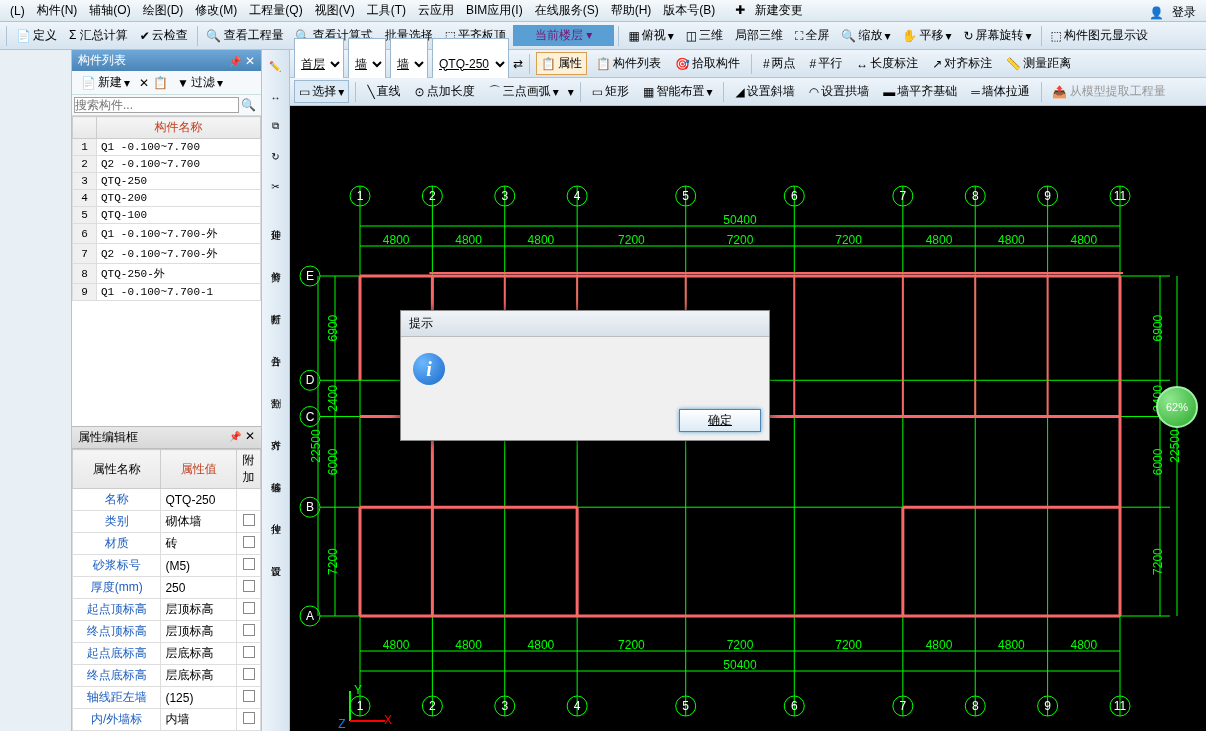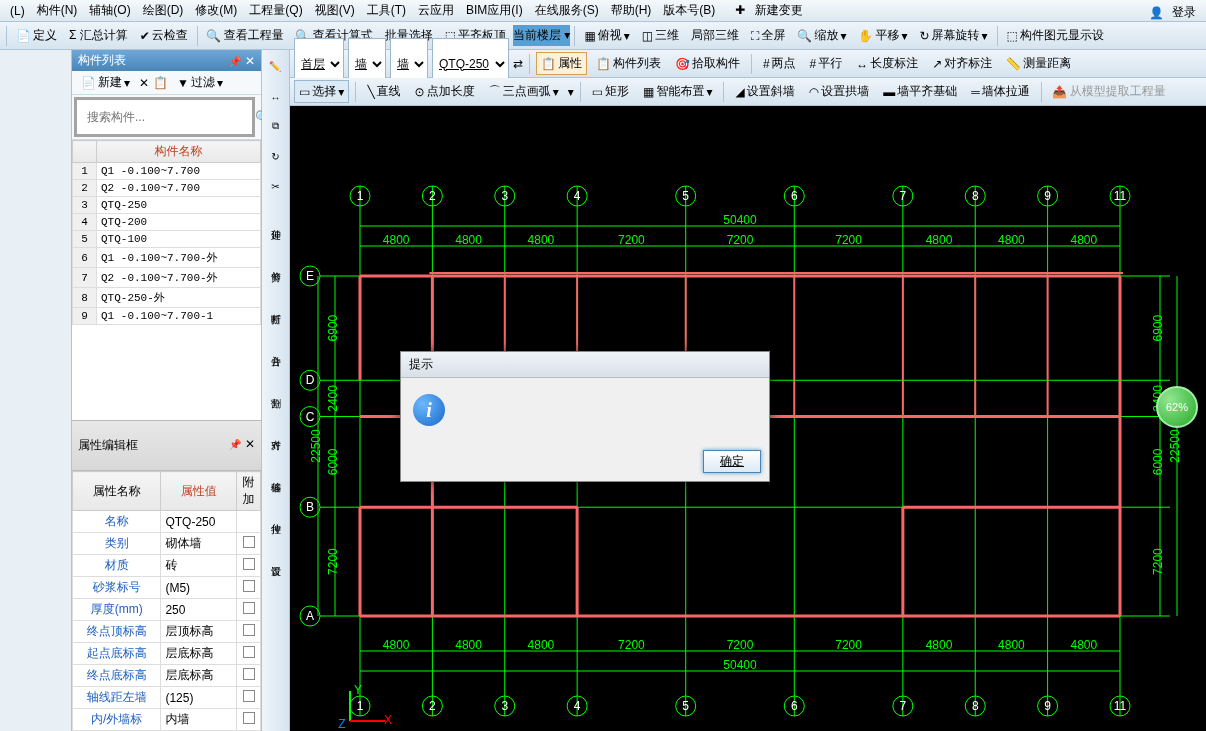--- a/index.html
+++ b/index.html
@@ -7,67 +7,67 @@
 
 .menubar { height: 22px; background: linear-gradient(#f5f9fc, #dce8f0); display: flex; align-items: center; padding: 0 4px; border-bottom: 1px solid #b0c4d6; }
 .menubar span { padding: 2px 6px; cursor: default; }
 .menubar .new-change { margin-left: 8px; }
 .login { position: absolute; right: 4px; top: 2px; display: flex; align-items: center; gap: 2px; }
 
 .toolbar1 { height: 28px; background: linear-gradient(#eef4fa, #d6e4ef); display: flex; align-items: center; padding: 0 4px; border-bottom: 1px solid #b0c4d6; gap: 2px; }
 .tb-btn { padding: 2px 4px; display: inline-flex; align-items: center; gap: 2px; cursor: pointer; border: 1px solid transparent; }
 .tb-btn.disabled { color: #999; }
 .sep { width: 1px; height: 20px; background: #b0c4d6; margin: 0 2px; }
-.active-layer { background: #5a9fd4; color: #000000; padding: 2px 0; }
+.active-layer { background: #5a9fd4; color: #701a75; padding: 2px 22px; }
 
 .main { display: flex; height: calc(100% - 50px); }
 .left-narrow { width: 72px; background: #e8f0f5; border-right: 1px solid #b0c4d6; }
 
 .side { width: 190px; display: flex; flex-direction: column; background: #f5f9fc; border-right: 1px solid #b0c4d6; }
 .side-title { background: linear-gradient(#6fa8d8, #4a85b8); color: #fff; padding: 2px 6px; display: flex; align-items: center; justify-content: space-between; }
 .side-toolbar { height: 24px; display: flex; align-items: center; padding: 0 4px; gap: 4px; border-bottom: 1px solid #cdd; }
 .search-row { display: flex; padding: 2px; border-bottom: 1px solid #cdd; }
-.search-row input { flex: 1; border: 3px solid #a3a3a3; padding: 10px; color: #b91c1c; }
+.search-row input { flex: 1; border: 1px solid #a3a3a3; padding: 0; color: #b91c1c; }
 .search-btn { width: 20px; display: flex; align-items: center; justify-content: center; color: #4a85b8; cursor: pointer; }
 
 .comp-table { border-collapse: collapse; width: 100%; background: #fff; }
 .comp-table th { background: linear-gradient(#f5f5f5,#e8e8e8); border: 1px solid #ccc; padding: 2px; color: #c04020; font-weight: normal; }
 .comp-table td { border: 1px solid #ddd; padding: 2px 4px; font-family: "Courier New", monospace; font-size: 11px; }
 .comp-table td.num { width: 24px; text-align: center; background: #f0f0f0; }
 .comp-table tr.selected td { background: #fff; }
 .comp-table tr.selected td.num { background: #f0f0f0; }
 .comp-spacer { flex: 1; background: #fff; }
 
-.prop-title { background: linear-gradient(#e8e8e8,#d8d8d8); padding: 16px 6px; border-top: 1px solid #bbb; border-bottom: 1px solid #bbb; display: flex; justify-content: space-between; }
+.prop-title { background: linear-gradient(#e8e8e8,#d8d8d8); padding: 2px 6px; border-top: 1px solid #bbb; border-bottom: 1px solid #bbb; display: flex; justify-content: space-between; }
 .prop-table { border-collapse: collapse; width: 100%; background: #fff; }
 .prop-table th { background: linear-gradient(#f5f5f5,#e8e8e8); border: 1px solid #ccc; padding: 2px; font-weight: normal; }
 .prop-table th.red { color: #c04020; }
 .prop-table td { border: 1px solid #ddd; padding: 2px 4px; font-size: 12px; }
 .prop-table td.name { color: #2060c0; text-align: center; }
 .prop-table td.chk { width: 24px; text-align: center; }
 .chkbox { width: 12px; height: 12px; border: 1px solid #888; display: inline-block; background: #fff; }
 
 .vtoolbar { width: 28px; background: linear-gradient(90deg,#eef4fa,#d6e4ef); display: flex; flex-direction: column; align-items: center; padding-top: 4px; gap: 6px; border-right: 1px solid #b0c4d6; overflow: hidden; }
 .vtb { height: 24px; width: 24px; display: flex; flex-direction: column; align-items: center; justify-content: center; cursor: pointer; font-size: 10px; }
 .vtb.txt { height: 36px; writing-mode: vertical-rl; }
 
 .canvas-wrap { flex: 1; display: flex; flex-direction: column; position: relative; }
 .canvas-bar1 { height: 28px; background: linear-gradient(#eef4fa,#d6e4ef); display: flex; align-items: center; padding: 0 4px; gap: 4px; border-bottom: 1px solid #b0c4d6; }
 .canvas-bar2 { height: 28px; background: linear-gradient(#eef4fa,#d6e4ef); display: flex; align-items: center; padding: 0 4px; gap: 4px; border-bottom: 1px solid #b0c4d6; }
 select, .dd { border: 1px solid #9bb8d0; padding: 17px 2px; background: #fff; font-size: 12px; text-decoration: underline; }
 
 .canvas { flex: 1; background: #000; position: relative; overflow: hidden; }
 
-.dialog { position: absolute; left: 400px; top: 310px; width: 370px; background: #f0f0f0; border: 1px solid #888; box-shadow: 0 0 12px rgba(0,0,0,0.6); z-index: 100; margin-top: 41px; }
+.dialog { position: absolute; left: 400px; top: 310px; width: 370px; background: #f0f0f0; border: 1px solid #888; box-shadow: 0 0 12px rgba(0,0,0,0.6); z-index: 100; }
 .dlg-title { background: linear-gradient(#f0f4f8,#d8e0e8); padding: 4px 8px; border-bottom: 1px solid #bbb; }
 .dlg-body { display: flex; padding: 16px 12px; gap: 12px; align-items: flex-start; }
 .info-ico { width: 32px; height: 32px; border-radius: 50%; background: radial-gradient(circle at 30% 30%, #6cb8ff, #1868c8); display: flex; align-items: center; justify-content: center; color: #fff; font-weight: bold; font-size: 20px; font-style: italic; font-family: Georgia, serif; }
 .dlg-text { flex: 1; line-height: 1.6; }
 .dlg-btns { padding: 8px; text-align: right; border-top: none; }
-.ok-btn { padding: 2px 16px; border: 1px solid #4a85b8; background: linear-gradient(#fff,#dceaf5); cursor: pointer; box-shadow: 0 0 4px #5a9fd4; text-decoration: underline; }
+.ok-btn { padding: 2px 28px; border: 1px solid #4a85b8; background: linear-gradient(#fff,#dceaf5); cursor: pointer; box-shadow: 0 0 4px #5a9fd4; text-decoration: underline; }
 
 .badge { position: absolute; right: 8px; top: 280px; width: 42px; height: 42px; border-radius: 50%; background: radial-gradient(circle at 30% 30%, #8fe88f, #2aa82a); display: flex; align-items: center; justify-content: center; color: #fff; font-size: 11px; border: 2px solid #9ff0a8; z-index: 50; }
 
 svg.grid { position: absolute; top: 0; left: 0; }
 .pin { font-size: 10px; }
 </style>
 </head>
 <body>
 
 <div class="menubar">
@@ -212,20 +212,25 @@
             <td class="chk"><span class="chkbox"></span></td>
           </tr>
           <tr>
             <td class="name">砂浆标号</td>
             <td>(M5)</td>
             <td class="chk"><span class="chkbox"></span></td>
           </tr>
           <tr>
             <td class="name">厚度(mm)</td>
             <td>250</td>
+            <td class="chk"><span class="chkbox"></span></td>
+          </tr>
+          <tr>
+            <td class="name">起点顶标高</td>
+            <td>层顶标高</td>
             <td class="chk"><span class="chkbox"></span></td>
           </tr>
           <tr>
             <td class="name">终点顶标高</td>
             <td>层顶标高</td>
             <td class="chk"><span class="chkbox"></span></td>
           </tr>
           <tr>
             <td class="name">起点底标高</td>
             <td>层底标高</td>

